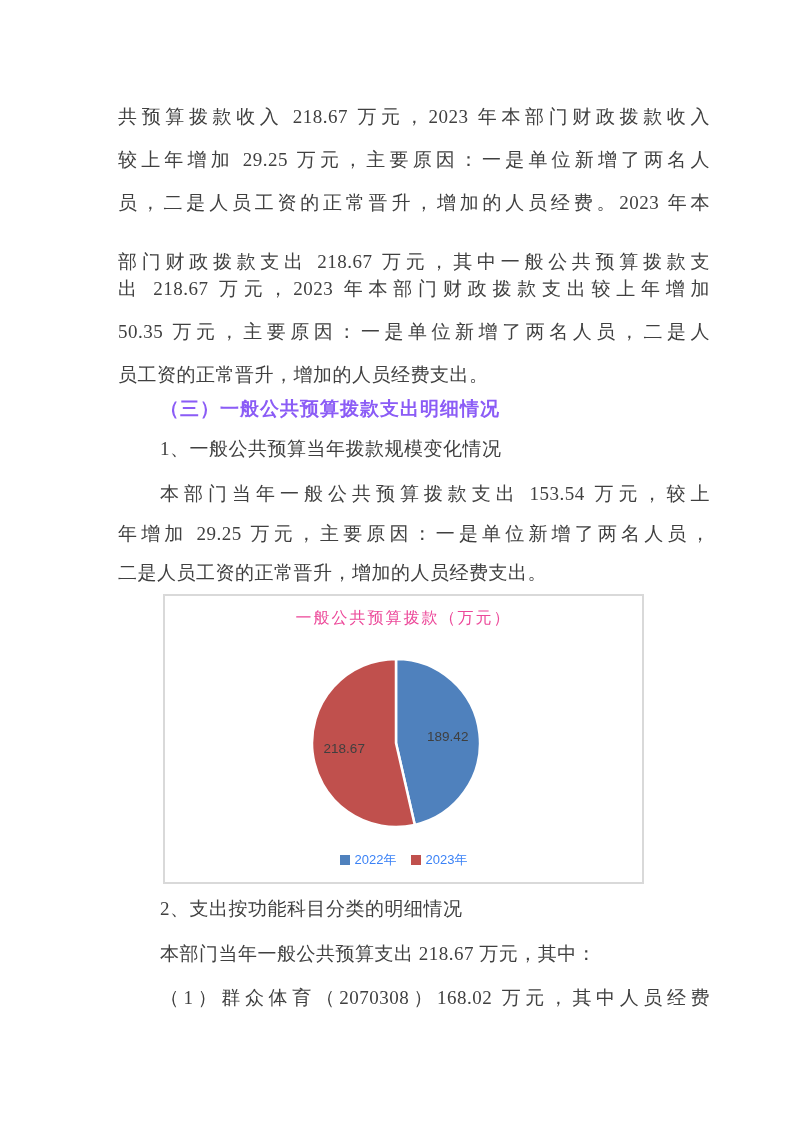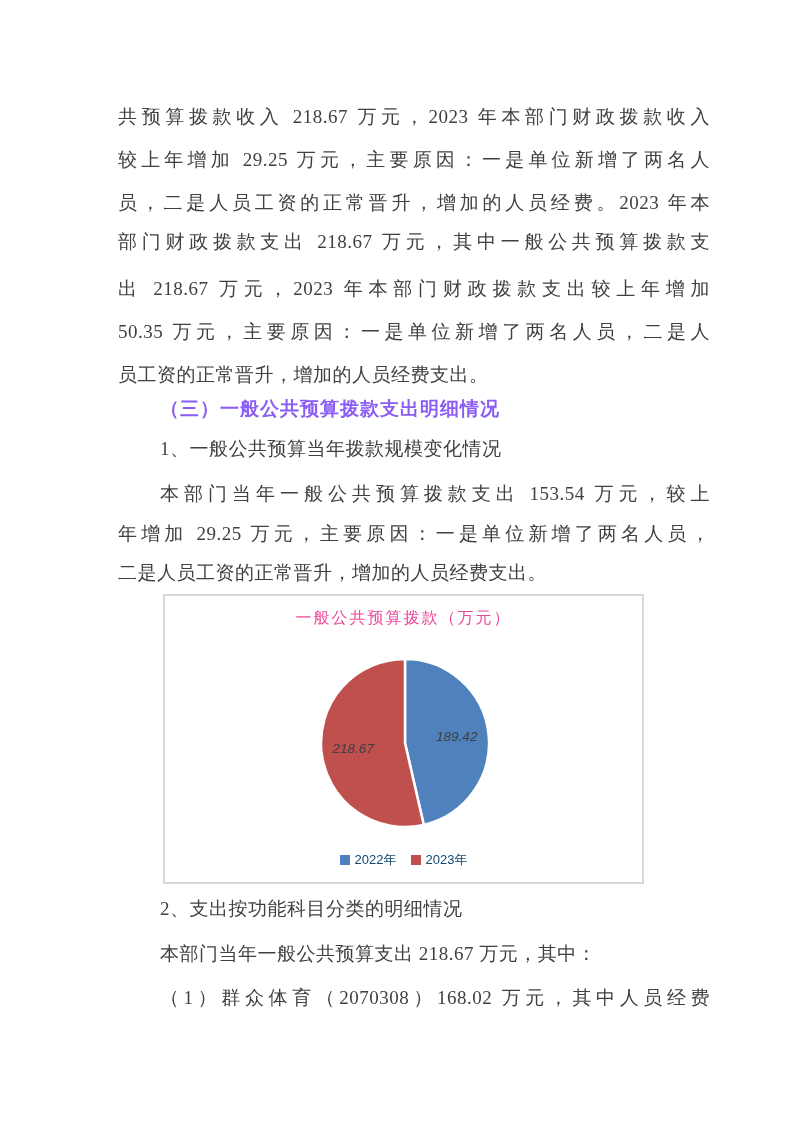--- a/index.html
+++ b/index.html
@@ -39,51 +39,51 @@
     position:absolute;
     left:0; right:0; top:12px;
     text-align:center;
     font-family:"Liberation Sans","DejaVu Sans",sans-serif;
     font-size:16px;
     letter-spacing:2px;
     color:#ec4899;
   }
   .pie-wrap{
     position:absolute;
-    left:145px; top:52px;
-    width:190px; height:190px;font-style:italic;
+    left:136px; top:52px;
+    width:190px; height:190px;
   }
   .pie-label{
     font-family:"Liberation Sans","DejaVu Sans",sans-serif;
     font-size:13.5px;
     fill:#3f3f3f;
   }
   .legend{
     position:absolute;
     left:0; right:0; top:255px;
     display:flex;
     justify-content:center;
     align-items:center;
     gap:14px;
     font-family:"Liberation Sans","DejaVu Sans",sans-serif;
     font-size:13px;
-    color:#0c4a6e;
+    color:#3b82f6;
   }
   .legend-item{ display:inline-flex; align-items:center; gap:5px; }
   .legend-swatch{ width:10px; height:10px; display:inline-block; }
 </style>
 </head>
 <body>
 
 <div class="page">
 
   <div class="tline" style="top:95px">共预算拨款收入 218.67 万元，2023 年本部门财政拨款收入</div>
   <div class="tline" style="top:138px">较上年增加 29.25 万元，主要原因：一是单位新增了两名人</div>
   <div class="tline" style="top:181px">员，二是人员工资的正常晋升，增加的人员经费。2023 年本</div>
-  <div class="tline" style="top:220px">部门财政拨款支出 218.67 万元，其中一般公共预算拨款支</div>
+  <div class="tline" style="top:240px">部门财政拨款支出 218.67 万元，其中一般公共预算拨款支</div>
   <div class="tline" style="top:267px">出 218.67 万元，2023 年本部门财政拨款支出较上年增加</div>
   <div class="tline" style="top:310px">50.35 万元，主要原因：一是单位新增了两名人员，二是人</div>
   <div class="tline endline" style="top:353px">员工资的正常晋升，增加的人员经费支出。</div>
 
   <div class="tline endline ind bold" style="top:387px">（三）一般公共预算拨款支出明细情况</div>
 
   <div class="tline endline ind" style="top:427px">1、一般公共预算当年拨款规模变化情况</div>
 
   <div class="tline ind" style="top:472px">本部门当年一般公共预算拨款支出 153.54 万元，较上</div>
   <div class="tline" style="top:512px">年增加 29.25 万元，主要原因：一是单位新增了两名人员，</div>

